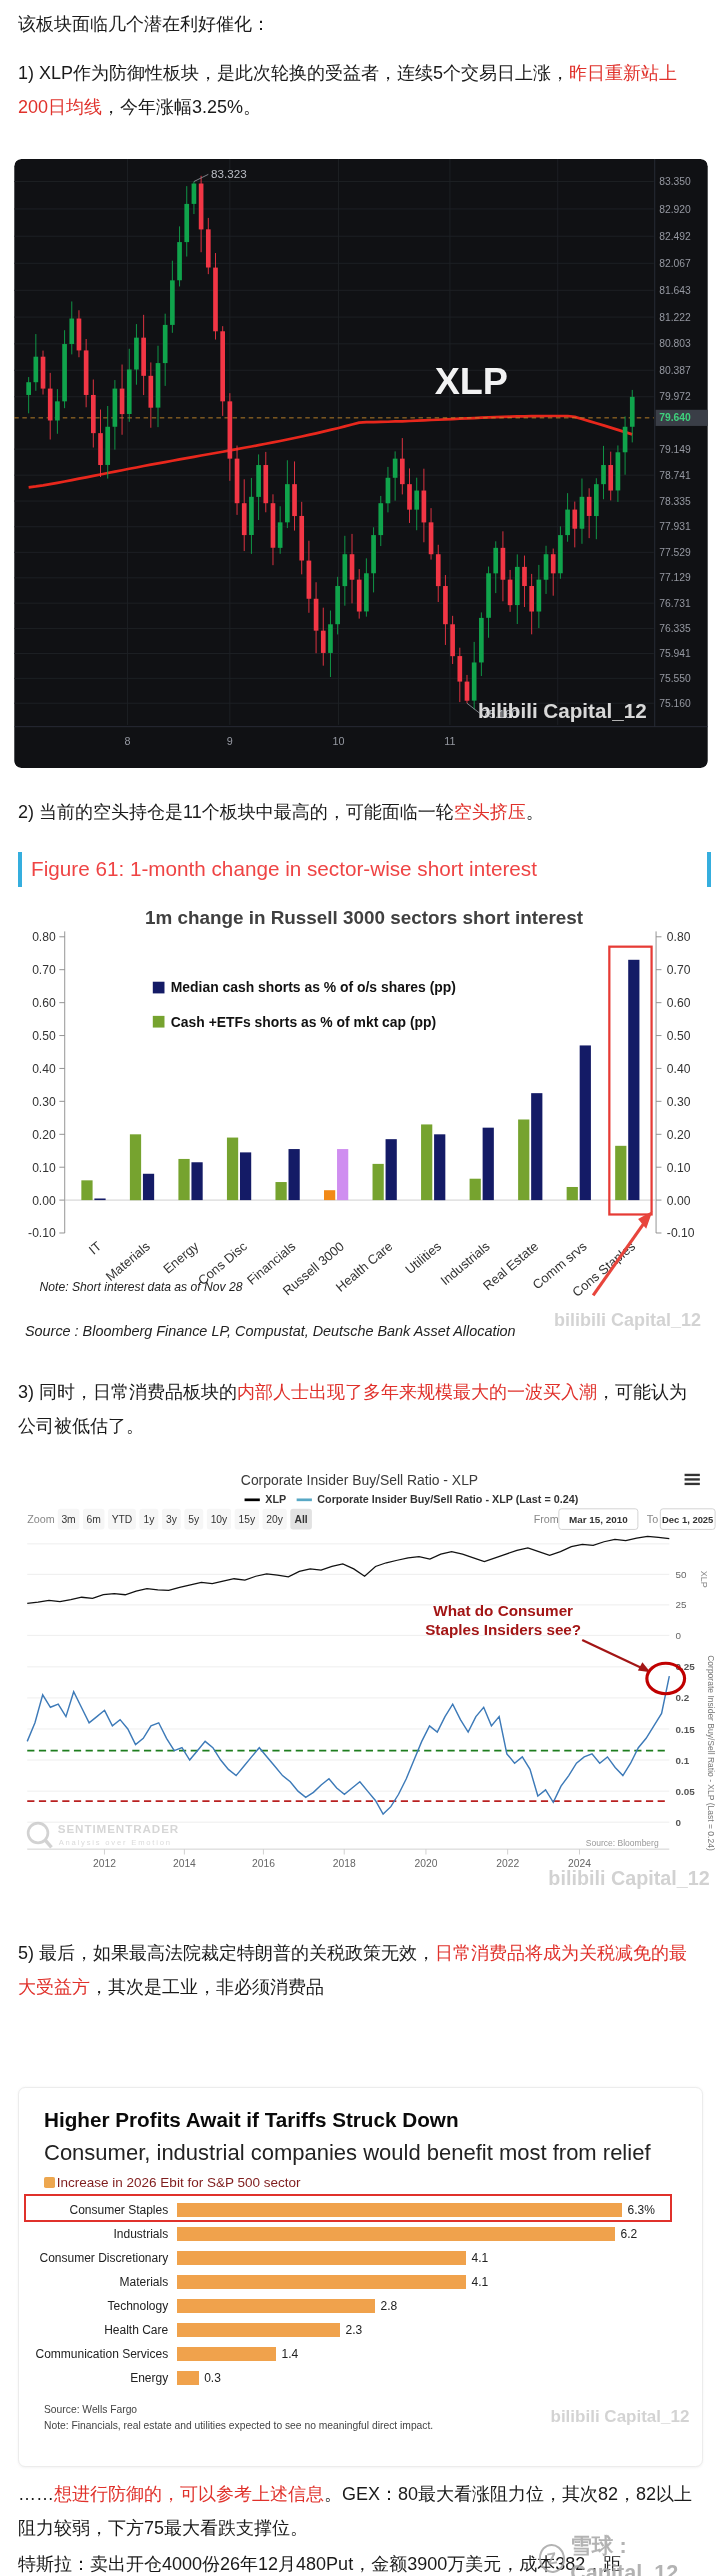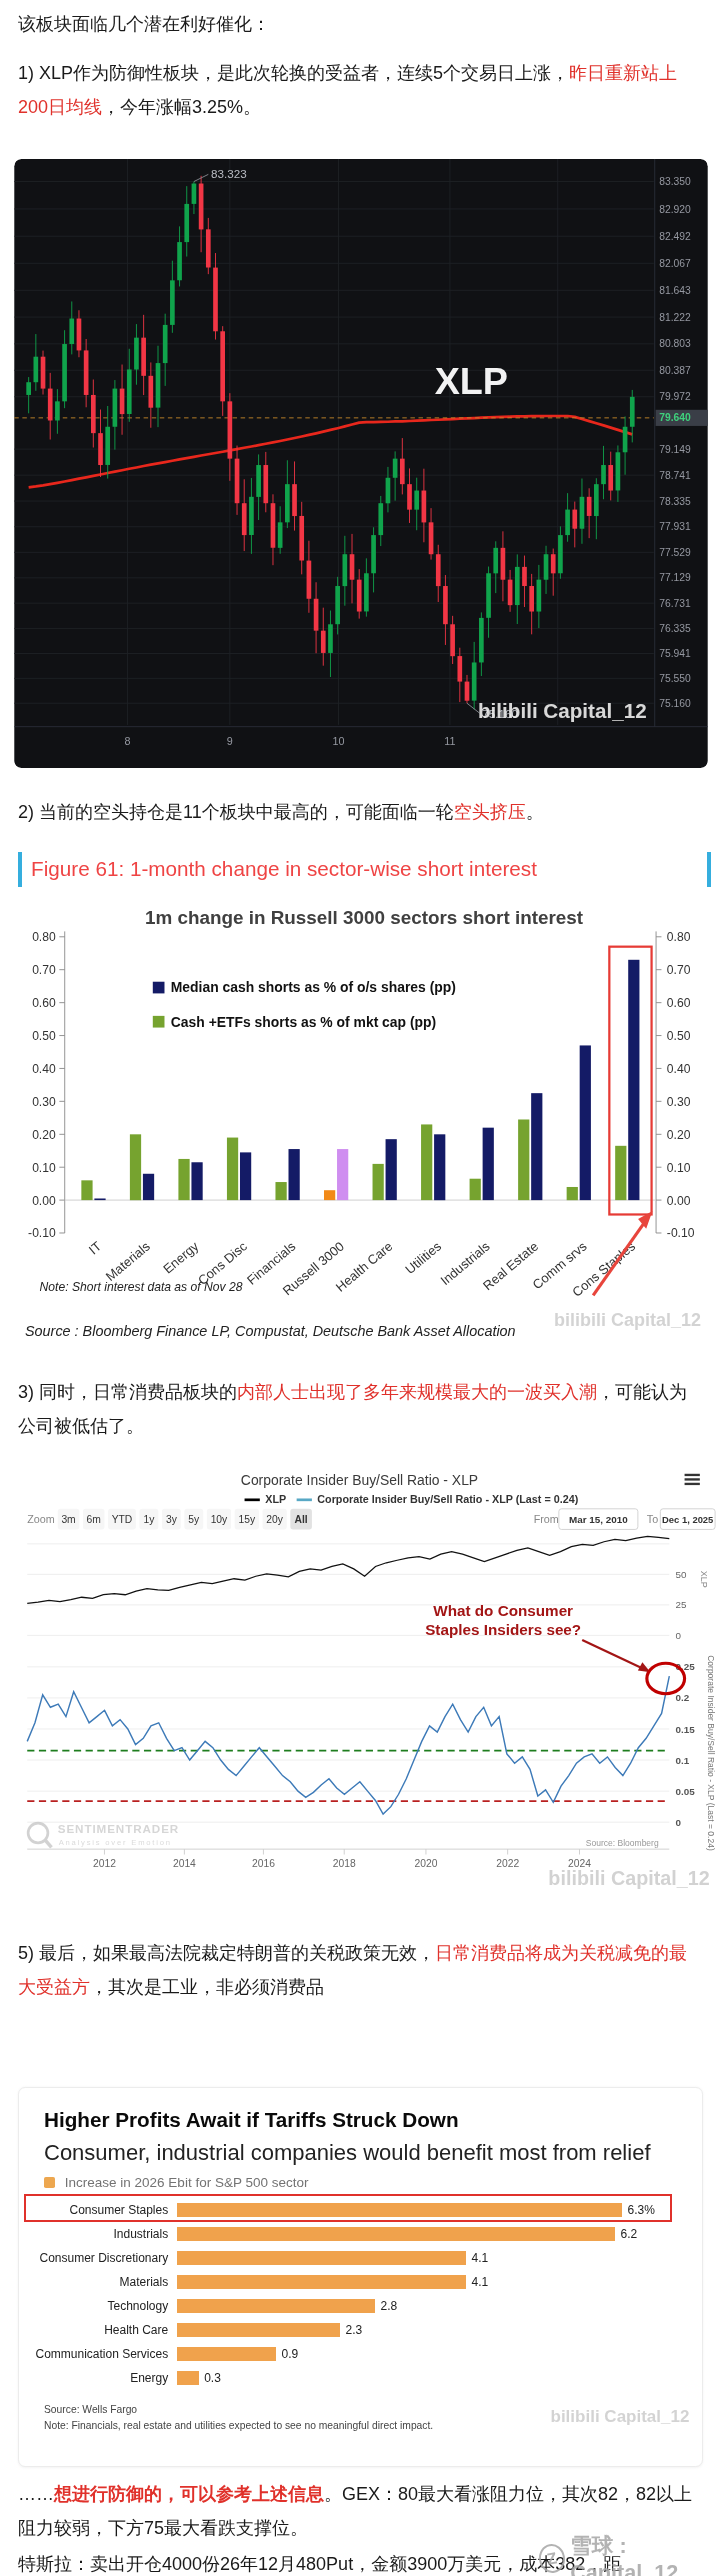--- a/index.html
+++ b/index.html
@@ -1,31 +1,31 @@
 <!DOCTYPE html>
 <html style="font-size:14.4px"><head>
 <meta charset="utf-8">
 <style>
   html,body{margin:0;padding:0;background:#fff;}
   #page{position:relative;width:719px;height:2576px;background:#fff;overflow:hidden;
         font-family:"Liberation Sans","DejaVu Sans",sans-serif;color:#1a1a1a;}
   .para{position:absolute;left:18px;width:685px;font-size:18px;line-height:34px;color:#1a1a1a;}
   .para .red{color:#e0312b;}
-  .para .redbold{color:#e0312b;font-weight:bold;}
+  .para .redbold{color:#e0312b;font-weight:normal;}
   .fig-heading{position:absolute;left:18px;width:676px;border-left:4.5px solid #35aede;border-right:4.5px solid #35aede;
         padding:5.4px 0 5.4px 9px;font-size:20.7px;color:#ef4444;}
   .chart-wrap{position:absolute;}
   .candle-svg{border-radius:7.2px;display:block;}
   .source-row{position:absolute;left:25px;width:676px;font-size:14.4px;font-style:italic;color:#222;}
   .wm-gray{position:absolute;color:#c9c9c9;font-weight:bold;font-size:18px;opacity:.8;white-space:nowrap;}
   .wells-card{position:absolute;left:18px;top:2087px;width:683px;height:378px;background:#fff;
         border:0.9px solid #ececec;border-radius:7.2px;box-shadow:0 0.9px 2.7px rgba(0,0,0,.05);}
   .wells-title{position:absolute;left:25px;top:20px;font-size:20.7px;font-weight:bold;color:#0a0a0a;}
   .wells-subtitle{position:absolute;left:25px;top:52px;font-size:22px;color:#222;}
-  .wells-legend{position:absolute;left:25px;top:87px;font-size:13.5px;color:#737373;display:flex;align-items:center;gap:10px;}
+  .wells-legend{position:absolute;left:25px;top:87px;font-size:13.5px;color:#7f1d1d;display:flex;align-items:center;gap:2px;}
   .wells-swatch{display:inline-block;width:10.8px;height:10.8px;background:#eda74f;border-radius:1.8px;}
   .wells-rows{position:absolute;left:7.2px;top:110px;width:669px;}
   .wells-row{display:flex;align-items:center;height:24px;}
   .wells-label{flex:0 0 142px;text-align:right;font-size:12px;color:#222;margin-right:9px;}
   .wells-bar{height:13.5px;background:#f0a24c;}
   .wells-val{font-size:12px;color:#222;margin-left:5.4px;text-align:right;}
   .wells-highlight{position:absolute;left:5.4px;top:106px;width:644px;height:24px;border:2.2px solid #e0312b;}
   .wells-source{position:absolute;left:25px;top:316px;font-size:10.3px;color:#444;}
   .wells-note{position:absolute;left:25px;top:332px;font-size:10.3px;color:#444;}
   .wells-wm{right:12.6px;top:319px;font-size:17px;}
@@ -524,21 +524,21 @@
           <div class="wells-val">2.8</div>
         </div>
         <div class="wells-row">
           <div class="wells-label">Health Care</div>
           <div class="wells-bar" style="width: 163px; background: rgb(240, 162, 76);"></div>
           <div class="wells-val">2.3</div>
         </div>
         <div class="wells-row">
           <div class="wells-label">Communication Services</div>
           <div class="wells-bar" style="width: 99px; background: rgb(240, 162, 76);"></div>
-          <div class="wells-val">0.9</div>
+          <div class="wells-val">1.4</div>
         </div>
         <div class="wells-row">
           <div class="wells-label">Energy</div>
           <div class="wells-bar" style="width: 21.6px; background: rgb(240, 162, 76);"></div>
           <div class="wells-val">0.3</div>
         </div>
       </div>
     <div class="wells-highlight"></div>
     <div class="wells-source">Source: Wells Fargo</div>
     <div class="wells-note">Note: Financials, real estate and utilities expected to see no meaningful direct impact.</div>

